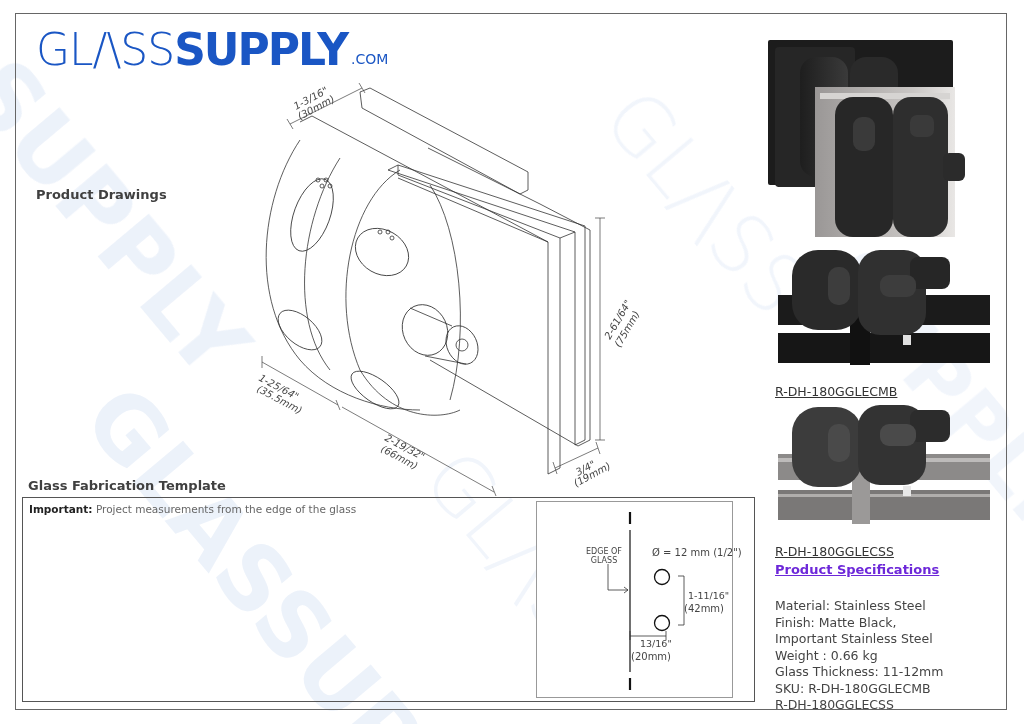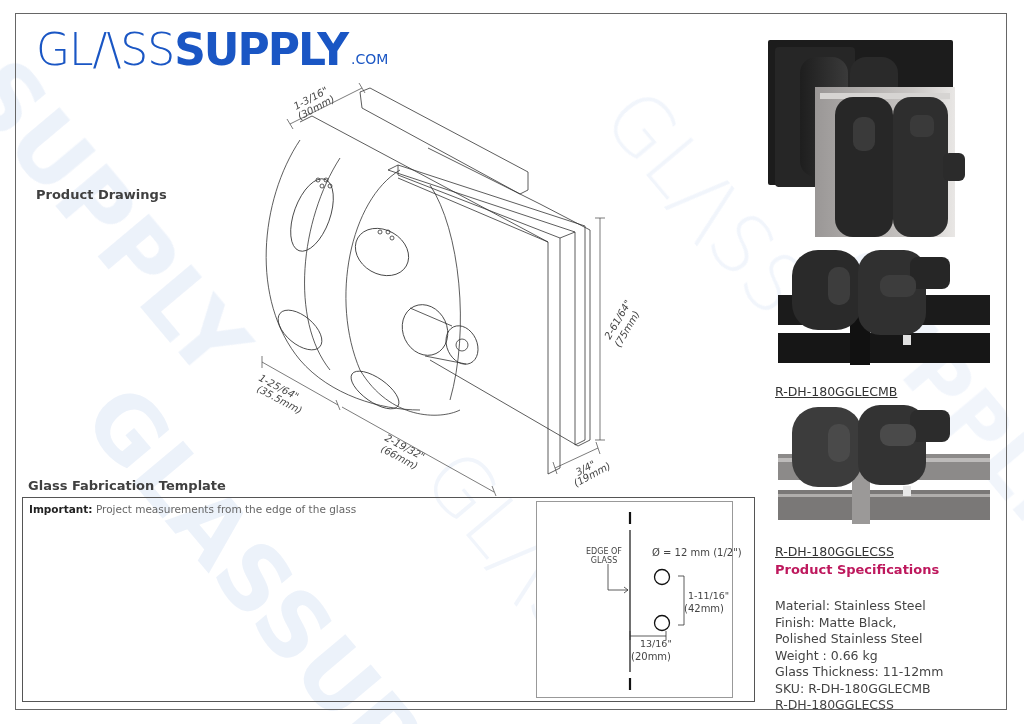--- a/index.html
+++ b/index.html
@@ -12,21 +12,21 @@
   .logo .com{font-size:14px;color:#1a56c4;margin-left:4px;margin-bottom:6px;line-height:14px;text-align:center;}
   .section-title{position:absolute;font-size:13px;font-weight:600;color:#404040;z-index:2;}
   .drawing{position:absolute;left:250px;top:78px;width:400px;height:420px;z-index:2;}
   .dim{font-size:10px;fill:#444;font-style:italic;}
   .template-box{position:absolute;left:22px;top:497px;width:733px;height:205px;border:1.2px solid #555;box-sizing:border-box;z-index:2;}
   .important{position:absolute;left:6px;top:5px;font-size:10.5px;color:#666;}
   .important b{color:#222;font-weight:600;}
   .diagram{position:absolute;left:513px;top:3px;width:197px;height:197px;border:1px solid #999;box-sizing:border-box;background:#fff;padding-left:31px;}
   .photo{position:absolute;z-index:2;}
   .sku-label{position:absolute;left:775px;font-size:12.5px;color:#333;z-index:2;text-decoration:underline;}
-  .specs-title{position:absolute;left:775px;top:562px;font-size:13px;font-weight:600;color:#be185d;z-index:2;}
+  .specs-title{position:absolute;left:775px;top:562px;font-size:13px;font-weight:600;color:#6d28d9;z-index:2;text-decoration:underline;}
   .specs{position:absolute;left:775px;top:598px;font-size:12.5px;color:#444;line-height:16.5px;z-index:2;}
 </style>
 </head>
 <body>
 
 <svg class="watermark" width="1024" height="724">
   <g fill="none" stroke="#e3ebf8" stroke-width="14" opacity="0.8">
     <text x="-60" y="140" transform="rotate(50 0 140)" font-size="90" font-weight="bold" fill="#e8eff9" stroke="none" font-family="DejaVu Sans, sans-serif">SUPPLY</text>
     <text x="80" y="420" transform="rotate(50 80 420)" font-size="90" font-weight="bold" fill="#e8eff9" stroke="none" font-family="DejaVu Sans, sans-serif">GLASSUPPLY</text>
     <text x="600" y="120" transform="rotate(50 600 120)" font-size="80" font-weight="200" fill="#eef3fb" stroke="none" font-family="DejaVu Sans, sans-serif">GL/\SS</text>
@@ -202,18 +202,18 @@
   <rect x="58" y="22" width="22" height="38" rx="10" fill="#4a4a4a"></rect>
   <rect x="110" y="22" width="36" height="22" rx="9" fill="#4a4a4a"></rect>
   <rect x="133" y="84" width="8" height="10" fill="#e8e8e8"></rect>
 </svg>
 <div class="sku-label" style="top:544px;">R-DH-180GGLECSS</div>
 
 <div class="specs-title">Product Specifications</div>
 <div class="specs">
   <div>Material: Stainless Steel</div>
   <div>Finish: Matte Black,</div>
-  <div>Polished Stainless Steel</div>
+  <div>Important Stainless Steel</div>
   <div>Weight : 0.66 kg</div>
   <div>Glass Thickness: 11-12mm</div>
   <div>SKU: R-DH-180GGLECMB</div>
   <div>R-DH-180GGLECSS</div>
 </div>
 
 </body></html>

